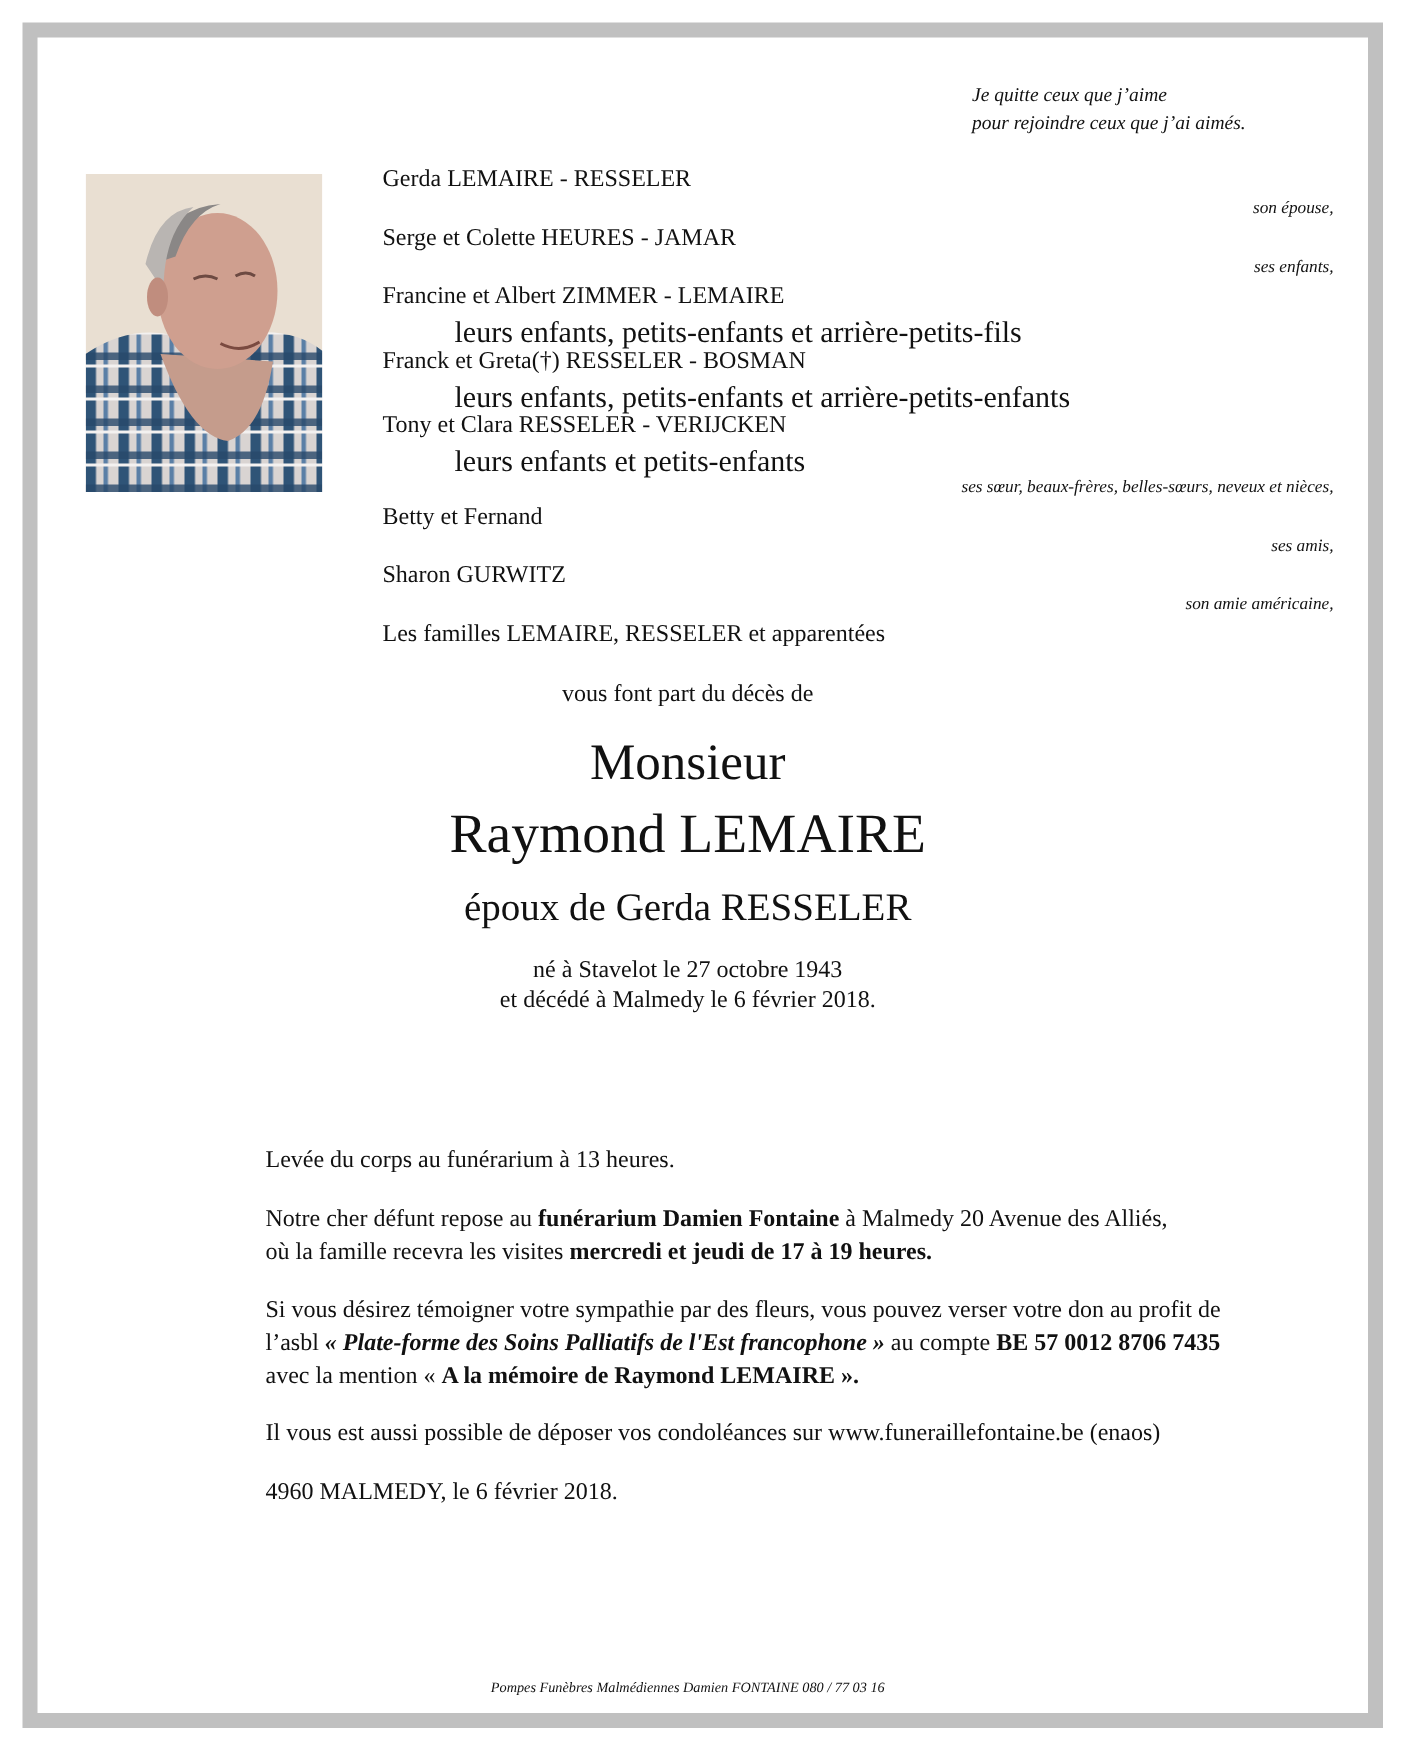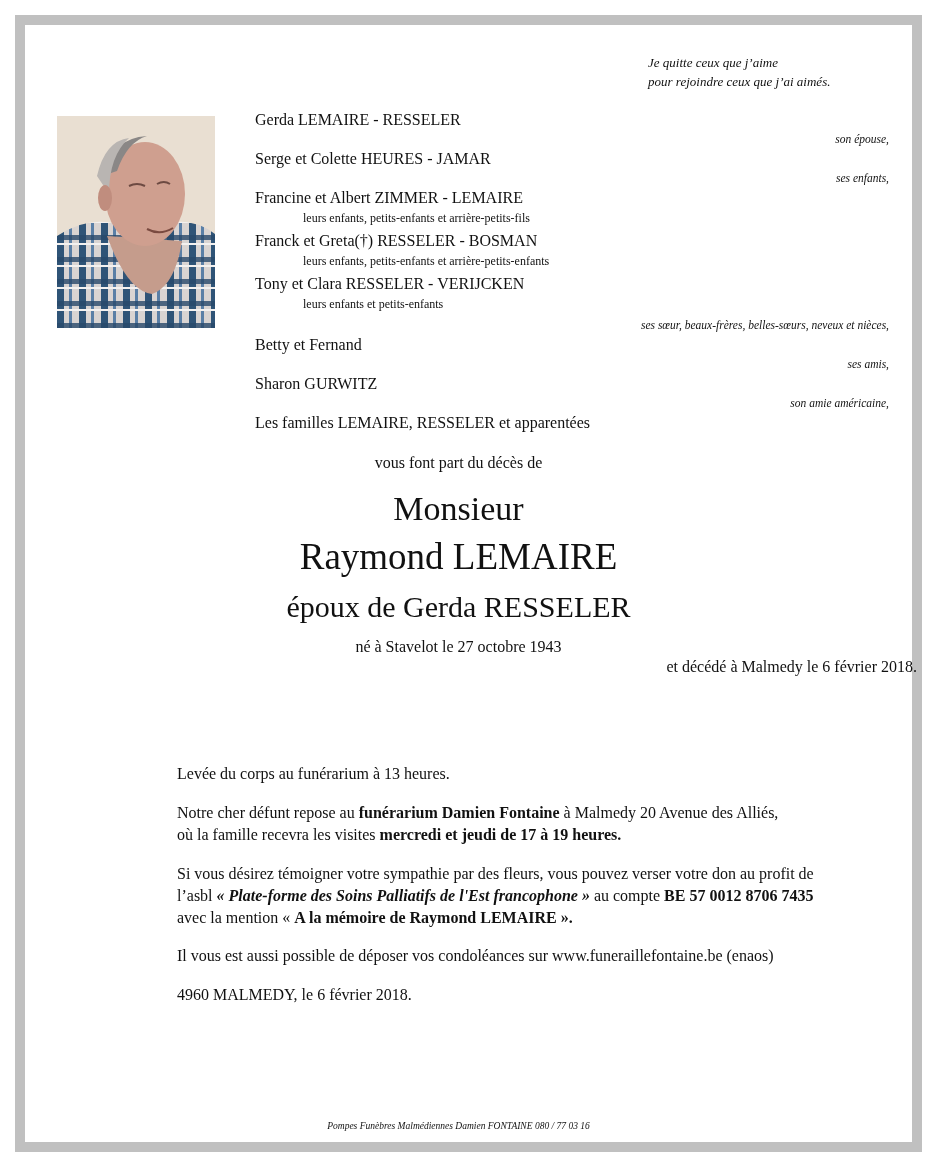--- a/index.html
+++ b/index.html
@@ -4,21 +4,21 @@
 <style>
   html, body { margin:0; padding:0; background:#ffffff; }
   body { width:937px; height:1167px; position:relative; overflow:hidden;
          font-family:"Liberation Serif", "DejaVu Serif", serif; color:#111; }
   .frame { position:absolute; left:15px; top:15px; width:907px; height:1137px;
            box-sizing:border-box; border:10px solid #c0c0c0; background:#fff; }
   .abs { position:absolute; white-space:nowrap; }
   .epitaph { left:648px; top:53px; font-style:italic; font-size:13px; line-height:19px; }
   .photo { position:absolute; left:57px; top:116px; width:158px; height:212px; overflow:hidden; }
   .name { font-size:16px; left:255px; }
-  .sub { font-size:12px; left:303px; }
+  .sub { font-size:20px; left:303px; }
   .rel { font-style:italic; font-size:11.5px; right:48px; }
   .center { position:absolute; left:0; width:917px; text-align:center; white-space:nowrap; }
   .p { position:absolute; left:177px; width:730px; font-size:16px; line-height:22px; }
   b { font-weight:bold; }
   .footer { font-style:italic; font-size:9.5px; }
 </style>
 </head>
 <body>
 
 <div class="frame"></div>
@@ -68,23 +68,23 @@
   <div class="abs rel" style="top:358px">ses amis,</div>
   <div class="abs name" style="top:375px">Sharon GURWITZ</div>
   <div class="abs rel" style="top:397px">son amie américaine,</div>
   <div class="abs name" style="top:414px">Les familles LEMAIRE, RESSELER et apparentées</div>
 </div>
 
 <div class="center" style="top:454px; font-size:16px;">vous font part du décès de</div>
 
 <div class="center" style="top:490px; font-size:34px;">Monsieur</div>
 <div class="center" style="top:535px; font-size:37px; font-weight:normal;">Raymond LEMAIRE</div>
-<div class="center" style="top:590px; font-size:30px;">époux de Gerda RESSELER</div>
+<div class="center" style="top:590px; font-size:26px;">époux de Gerda RESSELER</div>
 <div class="center" style="top:638px; font-size:16px;">né à Stavelot le 27 octobre 1943</div>
-<div class="center" style="top:658px; font-size:16px;text-align:right;">et décédé à Malmedy le 6 février 2018.</div>
+<div class="center" style="top:658px; font-size:16px;">et décédé à Malmedy le 6 février 2018.</div>
 
 <div class="p" style="top:703px">
 </div>
 
 <div class="p" style="top:763px">Levée du corps au funérarium à 13 heures.</div>
 
 <div class="p" style="top:802px">
   <div><span>Notre cher défunt repose au </span><b>funérarium Damien Fontaine</b><span> à Malmedy 20 Avenue des Alliés,</span></div>
   <div><span>où la famille recevra les visites </span><b>mercredi et jeudi de 17 à 19 heures.</b></div>
 </div>

